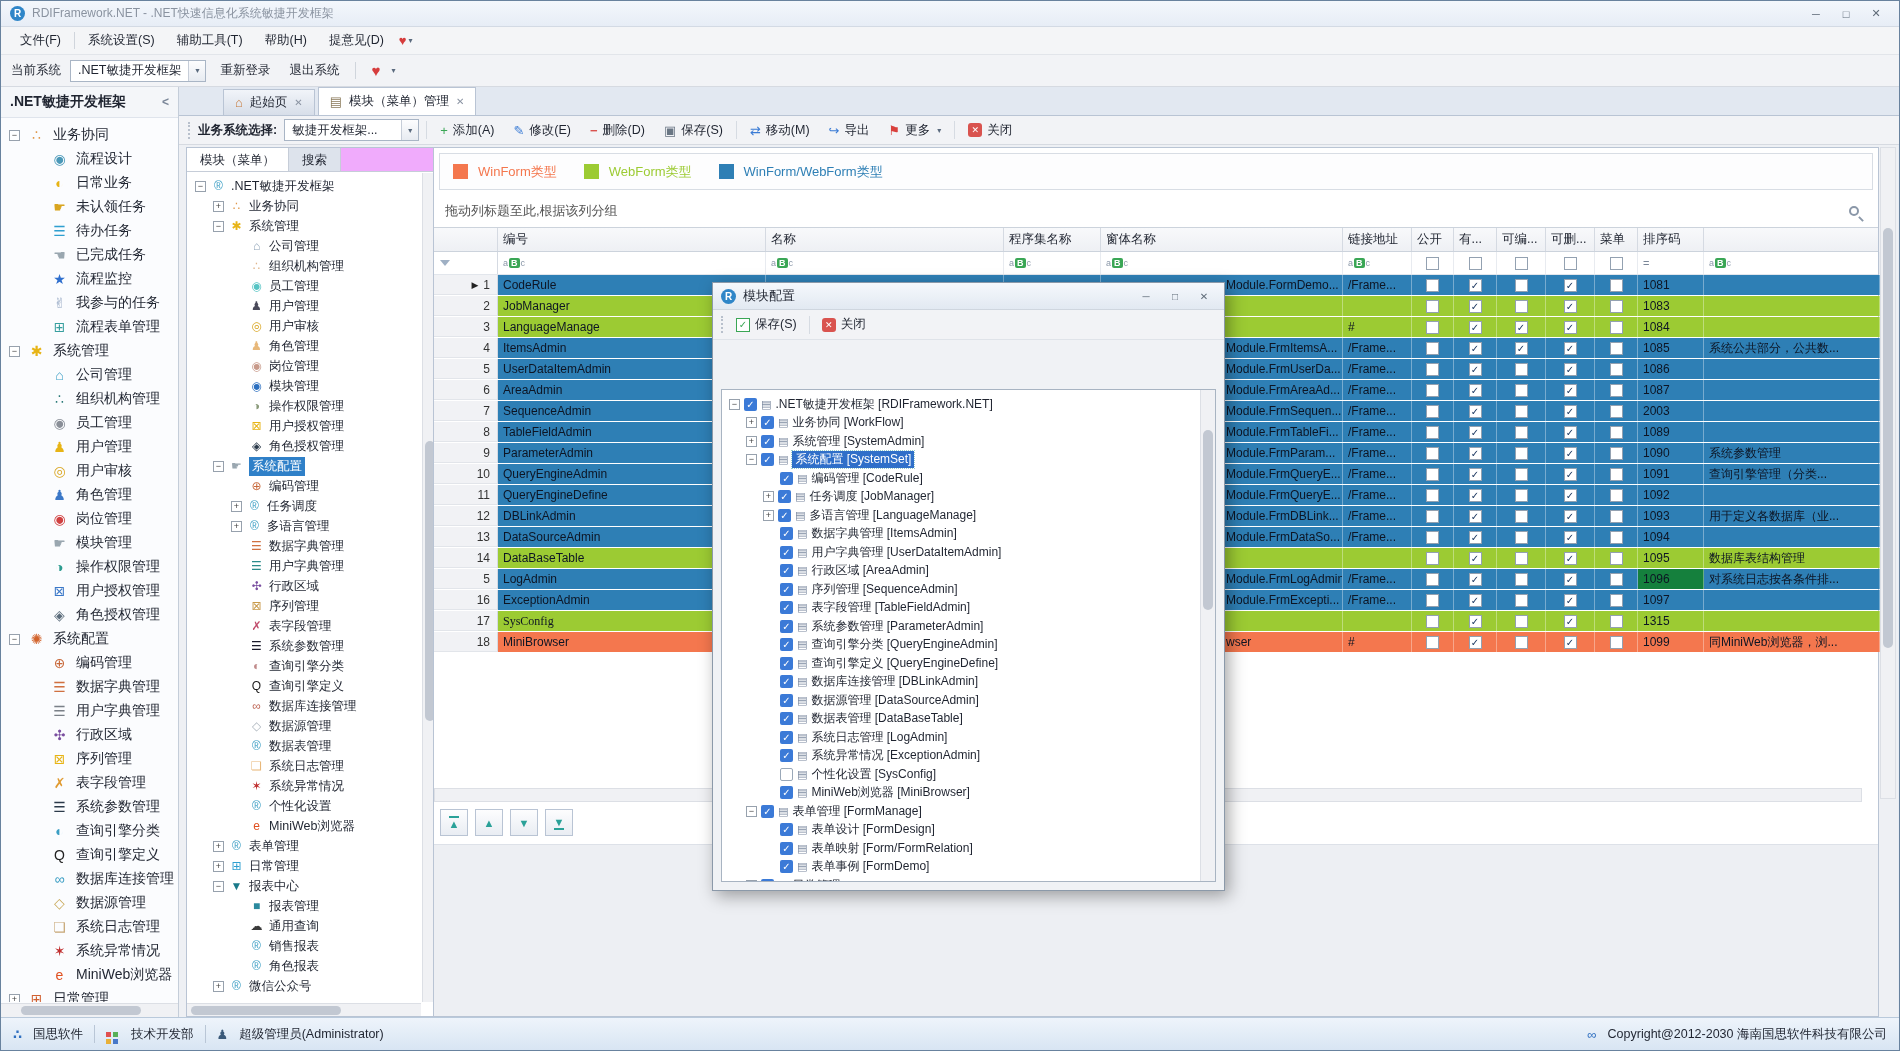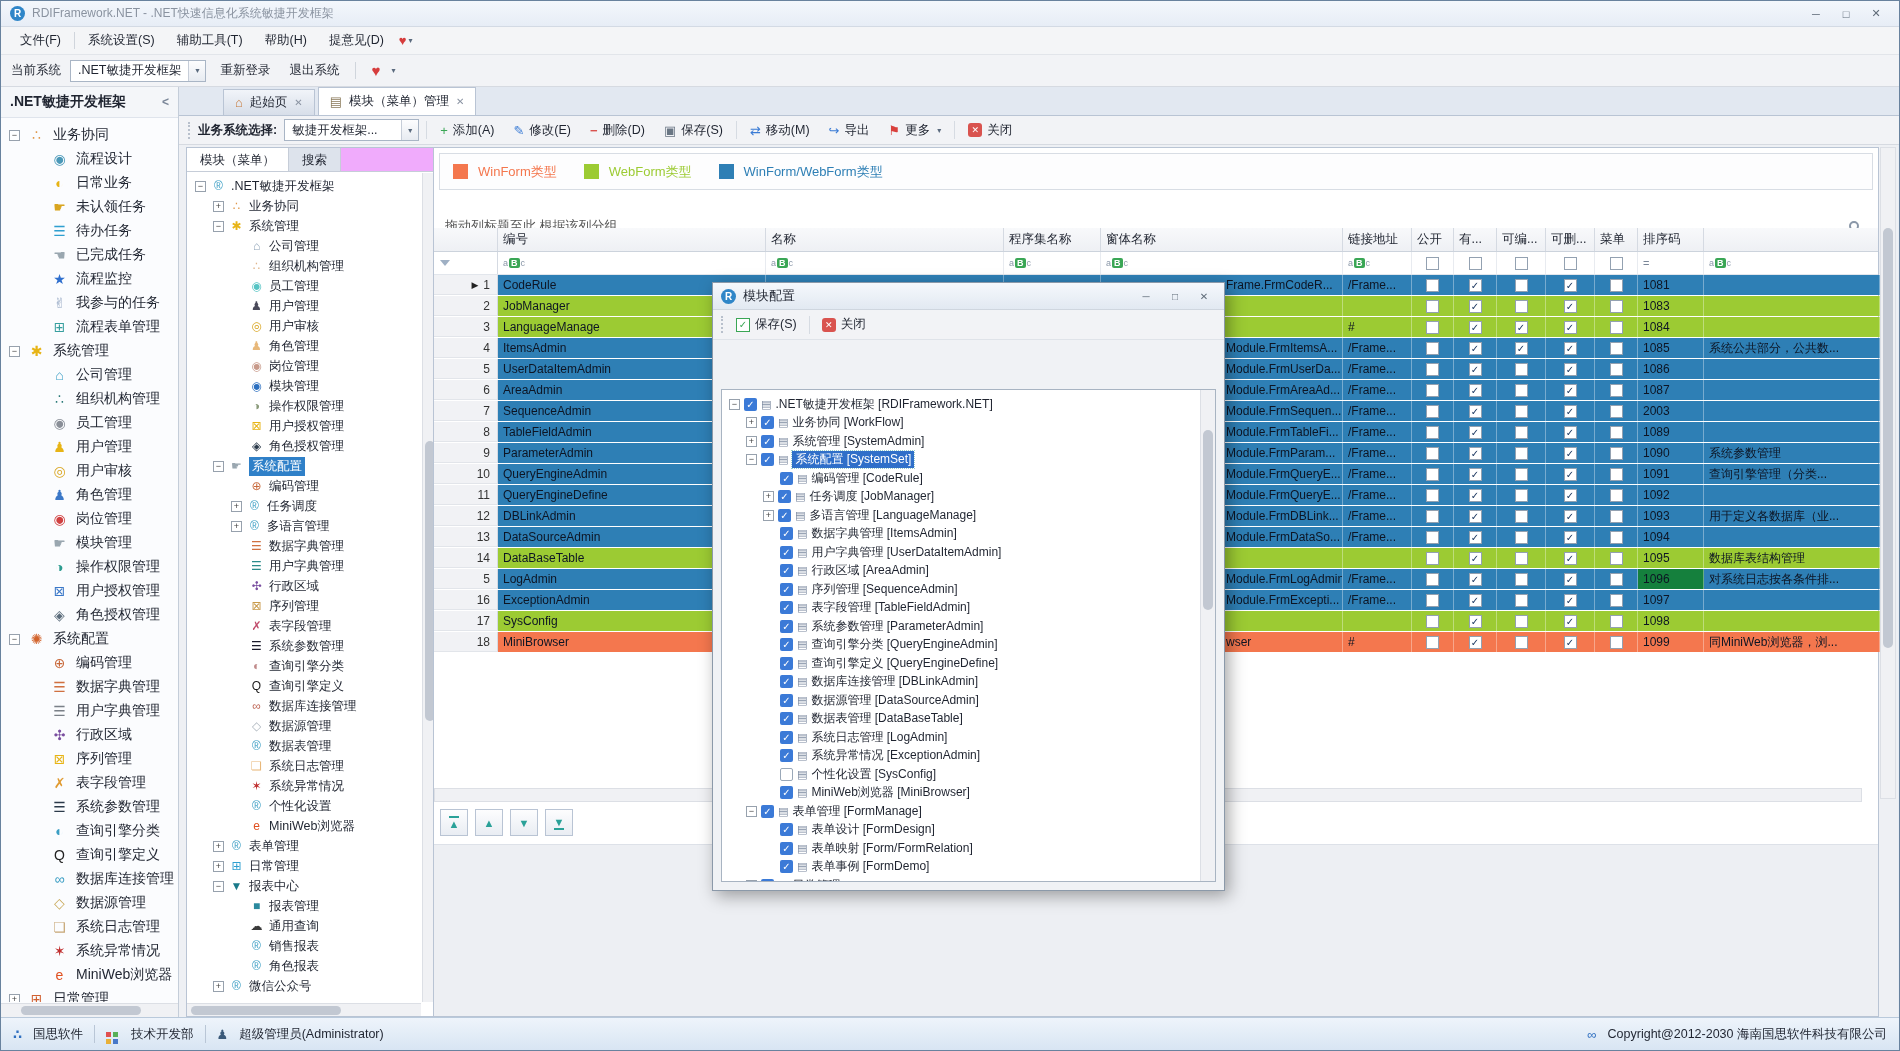--- a/index.html
+++ b/index.html
@@ -71,21 +71,21 @@
   .lbl.sel{background:#2f80c8;color:#fff;padding:1px 3px;}
   .vscroll{position:absolute;top:25px;right:0;width:15px;bottom:14px;background:#f0f1f4;border-left:1px solid #dcdfe5;}
   .vthumb{position:absolute;left:2px;width:10px;background:#c2c8d2;border-radius:5px;}
   .mp-hscroll{position:absolute;bottom:0;left:0;right:16px;height:13px;background:#f0f1f4;border-top:1px solid #dcdfe5;}
   
   .gridpanel{position:absolute;left:254px;top:2px;width:1446px;bottom:0;background:#fff;border:1px solid #b9c4d4;}
   .legend{position:absolute;top:5px;left:5px;right:5px;height:37px;border:1px solid #d8dde4;background:#fdfdfe;
           display:flex;align-items:center;gap:13px;padding:0 13px;font-size:13px;}
   .lsw{width:15px;height:15px;flex:none;}
   .litem{display:flex;align-items:center;gap:10px;margin-right:14px;}
-  .groupbar{position:absolute;top:62px;left:0;right:0;height:33px;border-bottom:1px solid #ccd3dc;display:flex;
+  .groupbar{position:absolute;top:47px;left:0;right:0;height:33px;border-bottom:1px solid #ccd3dc;display:flex;
             align-items:center;padding:0 11px;font-size:13px;color:#555;}
   .icon-search{margin-left:auto;width:10px;height:10px;border:2px solid #8a97a8;border-radius:50%;position:relative;margin-right:8px;}
   .icon-search::after{content:"";position:absolute;width:2px;height:6px;background:#8a97a8;transform:rotate(-45deg);
                       left:9px;top:8px;}
   .gridhead{position:absolute;top:80px;left:0;right:0;height:24px;display:flex;
             background:linear-gradient(#f8f9fb,#eef0f4);border-bottom:1px solid #ccd3dc;font-size:12.5px;}
   .hcell{border-right:1px solid #d5dae2;display:flex;align-items:center;padding:0 5px;flex:none;overflow:hidden;white-space:nowrap;}
   .ind-h{width:64px;flex:none;border-right:1px solid #d5dae2;}
   .gridfilter{position:absolute;top:104px;left:0;right:0;height:23px;display:flex;border-bottom:1px solid #e2e6ec;font-size:11px;}
   .fcell{border-right:1px solid #e8ebf0;display:flex;align-items:center;padding:0 5px;flex:none;gap:1px;color:#7a8698;}
@@ -719,21 +719,21 @@
         <div class="gridrows" id="gridRows">
             <div class="grow focus">
               <span class="gind">
                 <span class="rarrow">▶</span>
                 <span>1</span>
               </span>
               <span class="cell" style="width: 268px; background: rgb(46, 127, 181);">CodeRule</span>
               <span class="cell" style="width: 238px; background: rgb(46, 127, 181);"></span>
               <span class="cell" style="width: 97px; background: rgb(46, 127, 181);"></span>
               <span class="cell" style="width: 242px; background: rgb(46, 127, 181);">
-                <span class="tail">Frame.FrmCodeR...</span>
+                <span class="tail">Module.FormDemo...</span>
               </span>
               <span class="cell" style="width: 69px; background: rgb(46, 127, 181);">/Frame...</span>
               <span class="cell" style="width: 42px; background: rgb(46, 127, 181); justify-content: center;">
                 <span class="gcb"></span>
               </span>
               <span class="cell" style="width: 43px; background: rgb(46, 127, 181); justify-content: center;">
                 <span class="gcb on">✓</span>
               </span>
               <span class="cell" style="width: 49px; background: rgb(46, 127, 181); justify-content: center;">
                 <span class="gcb"></span>
@@ -1173,41 +1173,41 @@
               <span class="cell" style="width: 43px; background: rgb(46, 127, 181); justify-content: center;">
                 <span class="gcb"></span>
               </span>
               <span class="cell" style="width: 66px; background: rgb(46, 127, 181);">1097</span>
               <span class="cell" style="width: 176px; background: rgb(46, 127, 181);"></span>
             </div>
             <div class="grow">
               <span class="gind">
                 <span>17</span>
               </span>
-              <span class="cell" style="width: 268px; background: rgb(156, 203, 51);">SysConfig</span>
+              <span class="cell" style="width: 268px; background: rgb(156, 203, 51); font-family: Liberation Serif, serif;">SysConfig</span>
               <span class="cell" style="width: 238px; background: rgb(156, 203, 51);"></span>
               <span class="cell" style="width: 97px; background: rgb(156, 203, 51);"></span>
               <span class="cell" style="width: 242px; background: rgb(156, 203, 51);"></span>
               <span class="cell" style="width: 69px; background: rgb(156, 203, 51);"></span>
               <span class="cell" style="width: 42px; background: rgb(156, 203, 51); justify-content: center;">
                 <span class="gcb"></span>
               </span>
               <span class="cell" style="width: 43px; background: rgb(156, 203, 51); justify-content: center;">
                 <span class="gcb on">✓</span>
               </span>
               <span class="cell" style="width: 49px; background: rgb(156, 203, 51); justify-content: center;">
                 <span class="gcb"></span>
               </span>
               <span class="cell" style="width: 49px; background: rgb(156, 203, 51); justify-content: center;">
                 <span class="gcb on">✓</span>
               </span>
               <span class="cell" style="width: 43px; background: rgb(156, 203, 51); justify-content: center;">
                 <span class="gcb"></span>
               </span>
-              <span class="cell" style="width: 66px; background: rgb(156, 203, 51);">1098</span>
+              <span class="cell" style="width: 66px; background: rgb(156, 203, 51);">1315</span>
               <span class="cell" style="width: 176px; background: rgb(156, 203, 51);"></span>
             </div>
             <div class="grow">
               <span class="gind">
                 <span>18</span>
               </span>
               <span class="cell" style="width: 268px; background: rgb(244, 119, 78);">MiniBrowser</span>
               <span class="cell" style="width: 238px; background: rgb(244, 119, 78);"></span>
               <span class="cell" style="width: 97px; background: rgb(244, 119, 78);"></span>
               <span class="cell" style="width: 242px; background: rgb(244, 119, 78);">

